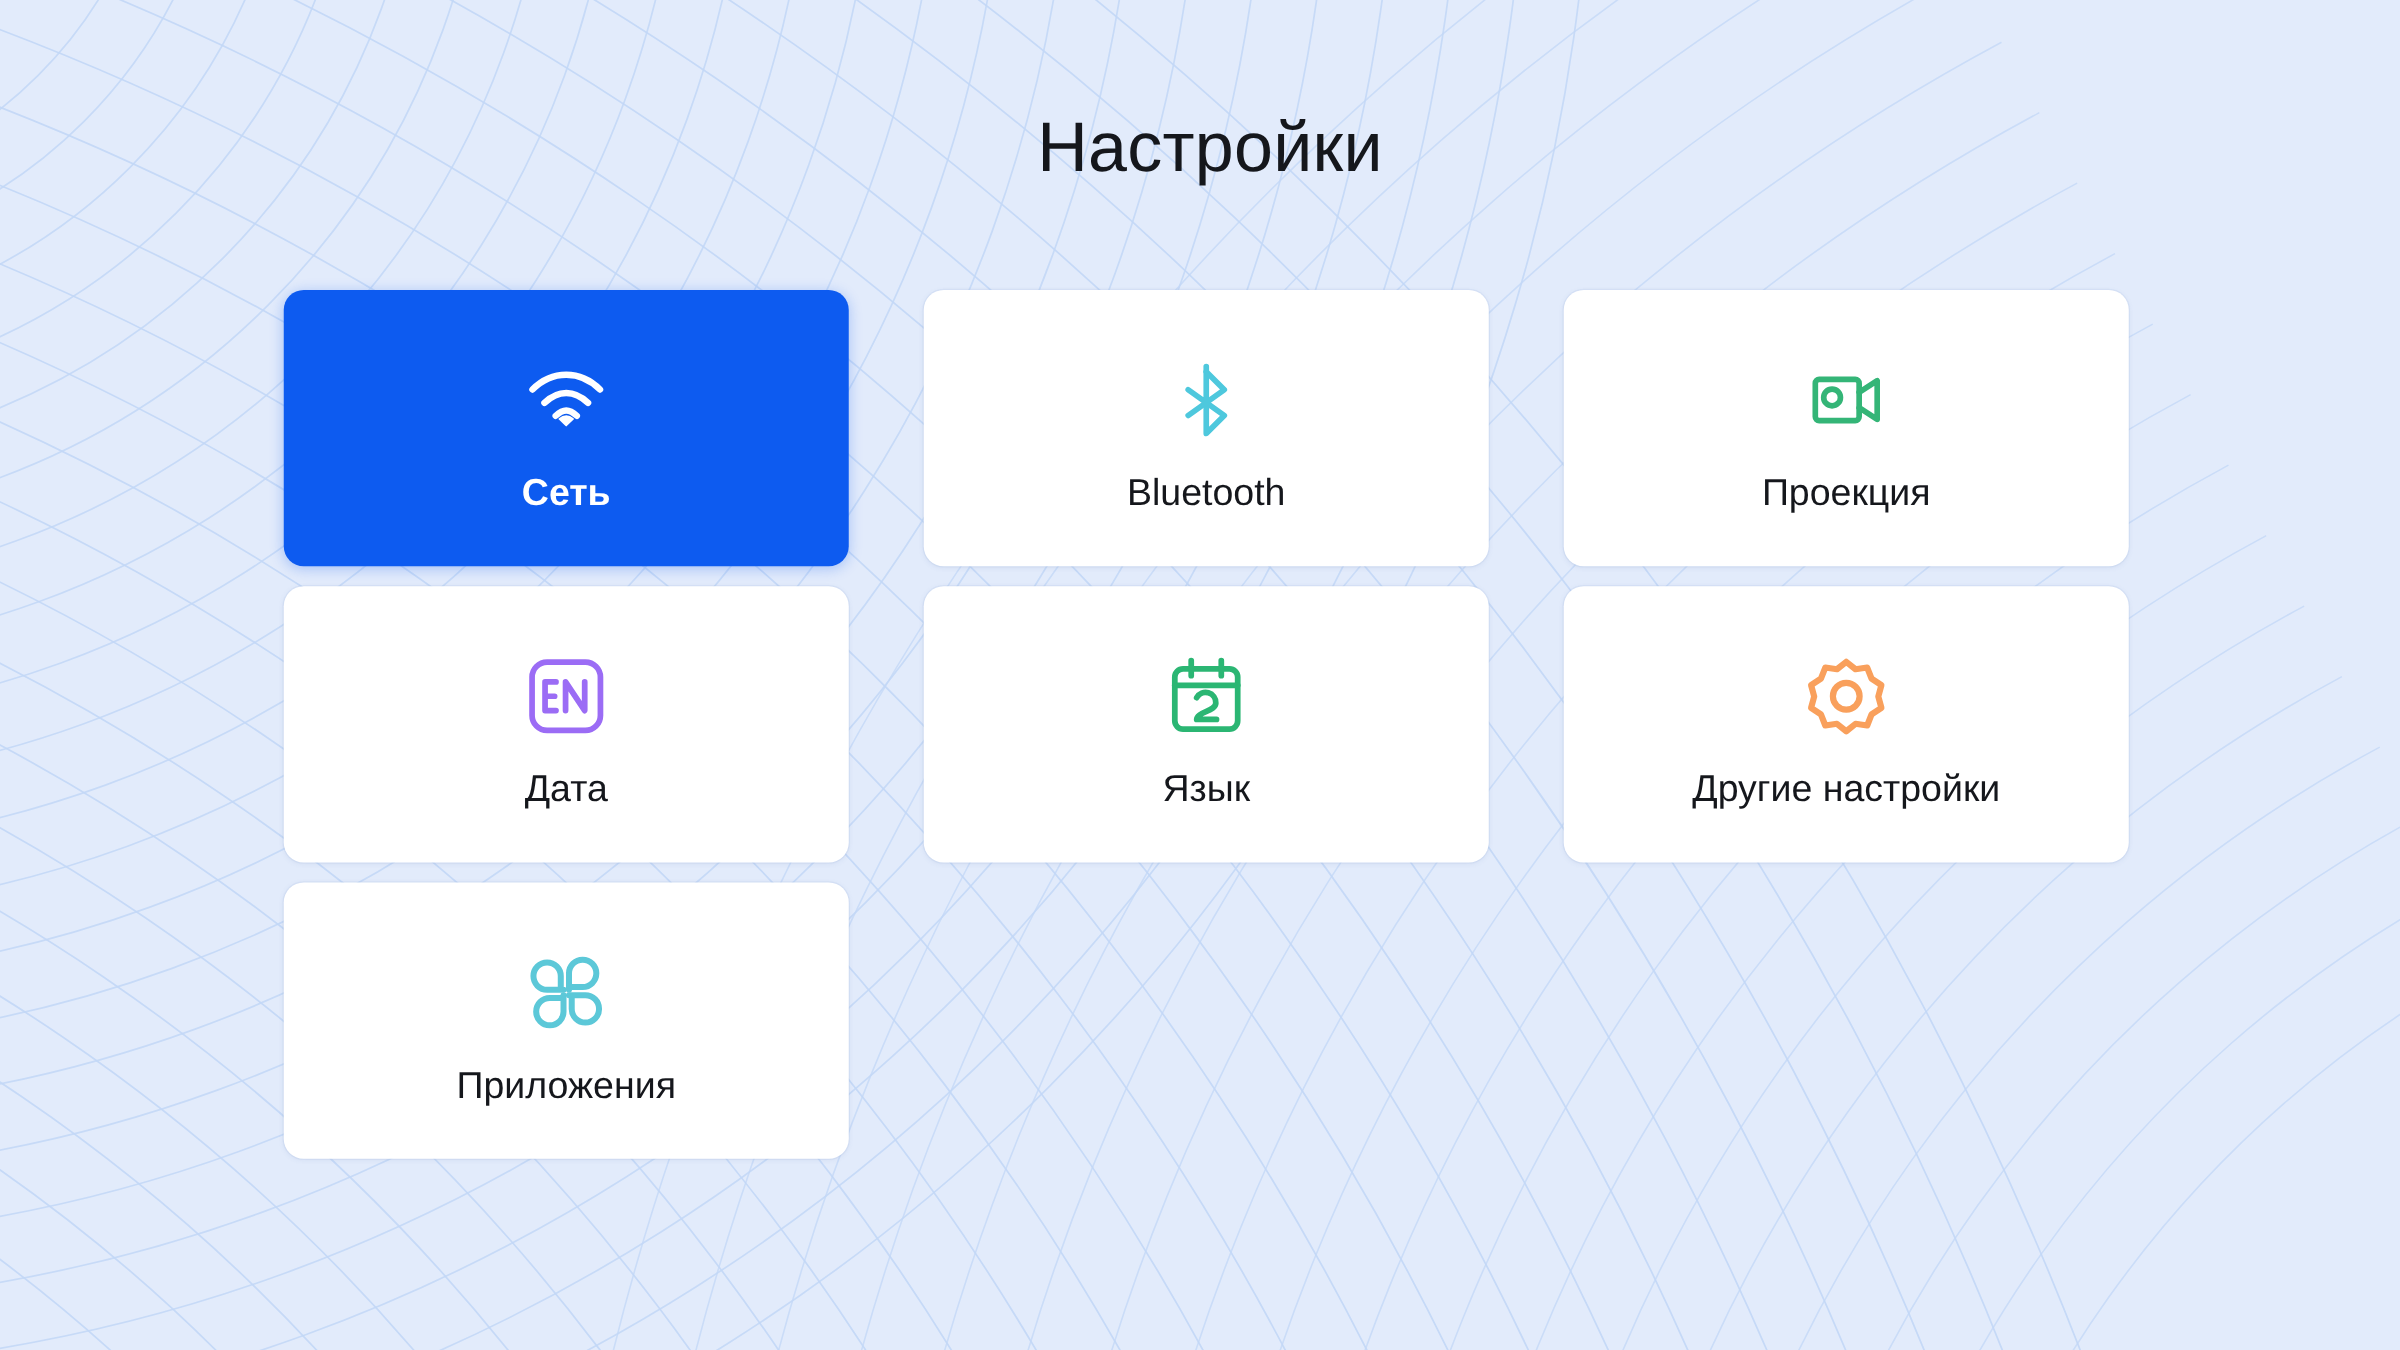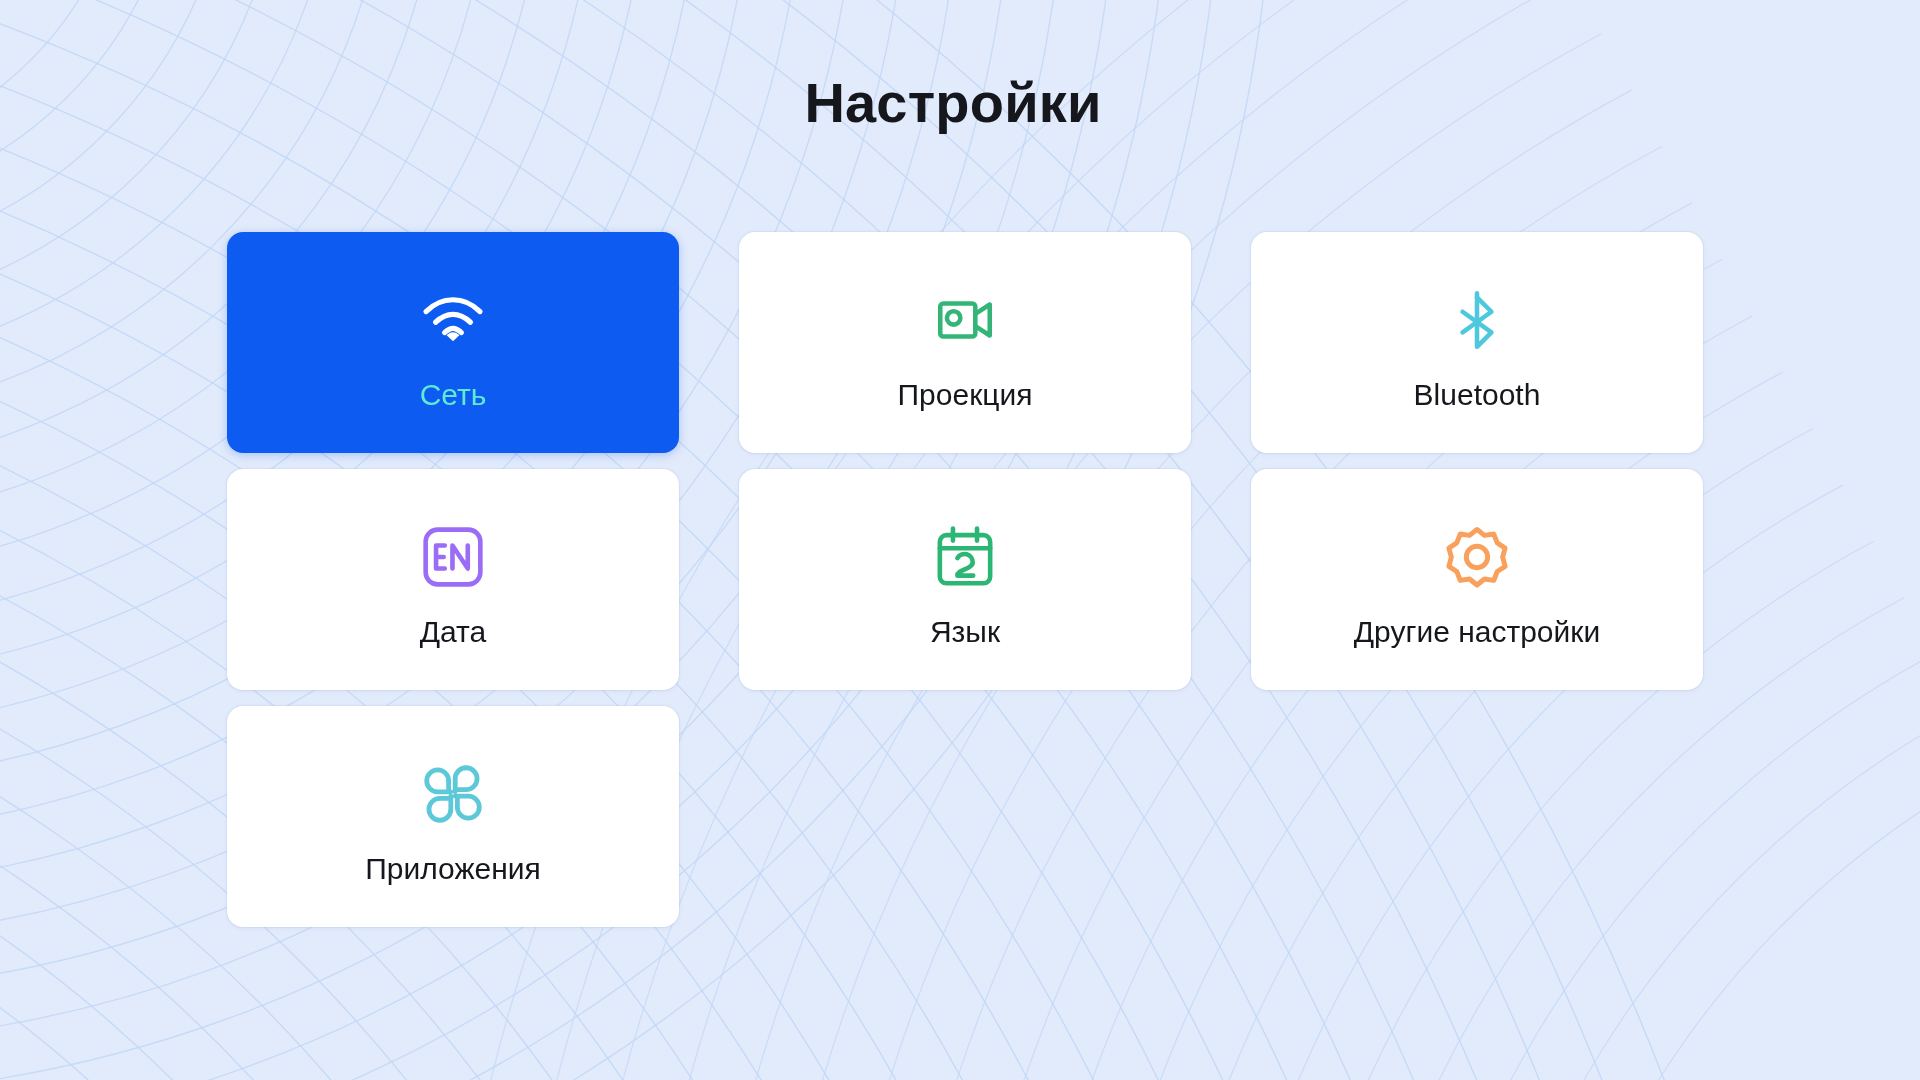--- a/index.html
+++ b/index.html
@@ -35,25 +35,25 @@
     box-sizing: border-box;
   }
 
   #page-title {
     position: absolute;
     top: 68px;
     left: 0;
     width: 1904px;
     text-align: center;
     font-size: 56px;
-    font-weight: 700;
+    font-weight: 400;
     color: #15171c;
     letter-spacing: 0.2px;
     line-height: 1.2;
-    margin: 1px;
+    margin: 16px;
   }
 
   
   #settings-grid {
     position: absolute;
     left: 227px;
     top: 232px;
     width: 1476px;
     display: grid;
     grid-template-columns: repeat(3, 452px);
@@ -94,21 +94,21 @@
   .tile-icon svg { display: block; }
 
   .tile-label {
     font-size: 30px;
     font-weight: 400;
     color: #15171c;
     line-height: 1;
     text-align: center;
     white-space: nowrap;
   }
-  .tile.selected .tile-label { color: #5eead4; }
+  .tile.selected .tile-label { color: #ffffff; font-weight: bold; }
 </style>
 </head>
 <body>
 
 <svg id="bg-pattern" viewBox="0 0 1920 1080" preserveAspectRatio="none" aria-hidden="true">
   <rect x="0" y="0" width="1920" height="1080" fill="#e2ebfb"></rect>
   <g id="bg-arcs-top" fill="none" stroke="#c3d8f7" stroke-width="1.4" opacity="0.85">
       <path d="M 129.6 -197.0 A 340 340 0 0 1 -226.7 159.6" stroke="#c3d8f7"></path>
       <path d="M 181.5 -199.6 A 392 392 0 0 1 -229.3 211.5" stroke="#c3d8f7"></path>
       <path d="M 233.4 -202.2 A 444 444 0 0 1 -231.8 263.5" stroke="#c3d8f7"></path>
@@ -193,37 +193,37 @@
   <svg viewBox="0 0 64 64" width="72" height="72" fill="none" stroke="currentColor" stroke-width="4.6" stroke-linecap="round">
     <path d="M8 24.5 C15 17.5 23 14 32 14 C41 14 49 17.5 56 24.5"></path>
     <path d="M16.5 34 C21.5 29.3 26.6 27 32 27 C37.4 27 42.5 29.3 47.5 34"></path>
     <path d="M24.5 43.2 C27.3 40.6 29.7 39.4 32 39.4 C34.3 39.4 36.7 40.6 39.5 43.2"></path>
     <path d="M32 49.5 l-4.2 -4 a6 6 0 0 1 8.4 0 z" fill="currentColor" stroke-width="2"></path>
   </svg>
 </div>
         <div class="tile-label">Сеть</div>
       </div>
       <div class="tile">
+        <div class="tile-icon" style="color: rgb(78, 200, 221);">
+  <svg viewBox="0 0 64 64" width="66" height="66" fill="none" stroke="currentColor" stroke-width="4.4" stroke-linecap="round" stroke-linejoin="round">
+    <path d="M32 6 L32 58 L46 44 L18 24"></path>
+    <path d="M18 44 L46 24 L32 10"></path>
+  </svg>
+</div>
+        <div class="tile-label">Bluetooth</div>
+      </div>
+      <div class="tile">
         <div class="tile-icon" style="color: rgb(52, 181, 119);">
   <svg viewBox="0 0 64 64" width="66" height="66" fill="none" stroke="currentColor" stroke-width="4.4" stroke-linecap="round" stroke-linejoin="round">
     <rect x="8" y="16" width="34" height="32" rx="3"></rect>
     <circle cx="21" cy="30" r="6.5"></circle>
     <path d="M42 26 L56 17 L56 47 L42 38"></path>
   </svg>
 </div>
         <div class="tile-label">Проекция</div>
-      </div>
-      <div class="tile">
-        <div class="tile-icon" style="color: rgb(78, 200, 221);">
-  <svg viewBox="0 0 64 64" width="66" height="66" fill="none" stroke="currentColor" stroke-width="4.4" stroke-linecap="round" stroke-linejoin="round">
-    <path d="M32 6 L32 58 L46 44 L18 24"></path>
-    <path d="M18 44 L46 24 L32 10"></path>
-  </svg>
-</div>
-        <div class="tile-label">Bluetooth</div>
       </div>
       <div class="tile">
         <div class="tile-icon" style="color: rgb(155, 108, 245);">
   <svg viewBox="0 0 64 64" width="70" height="70" fill="none" stroke="currentColor" stroke-width="4.2" stroke-linecap="round" stroke-linejoin="round">
     <rect x="7" y="7" width="50" height="50" rx="11"></rect>
     <path d="M24.5 21.5 L16.5 21.5 L16.5 32 L23.5 32 M16.5 32 L16.5 42.5 L24.5 42.5"></path>
     <path d="M31.5 42.5 L31.5 21.5 L45.5 42.5 L45.5 21.5"></path>
   </svg>
 </div>
         <div class="tile-label">Дата</div>

